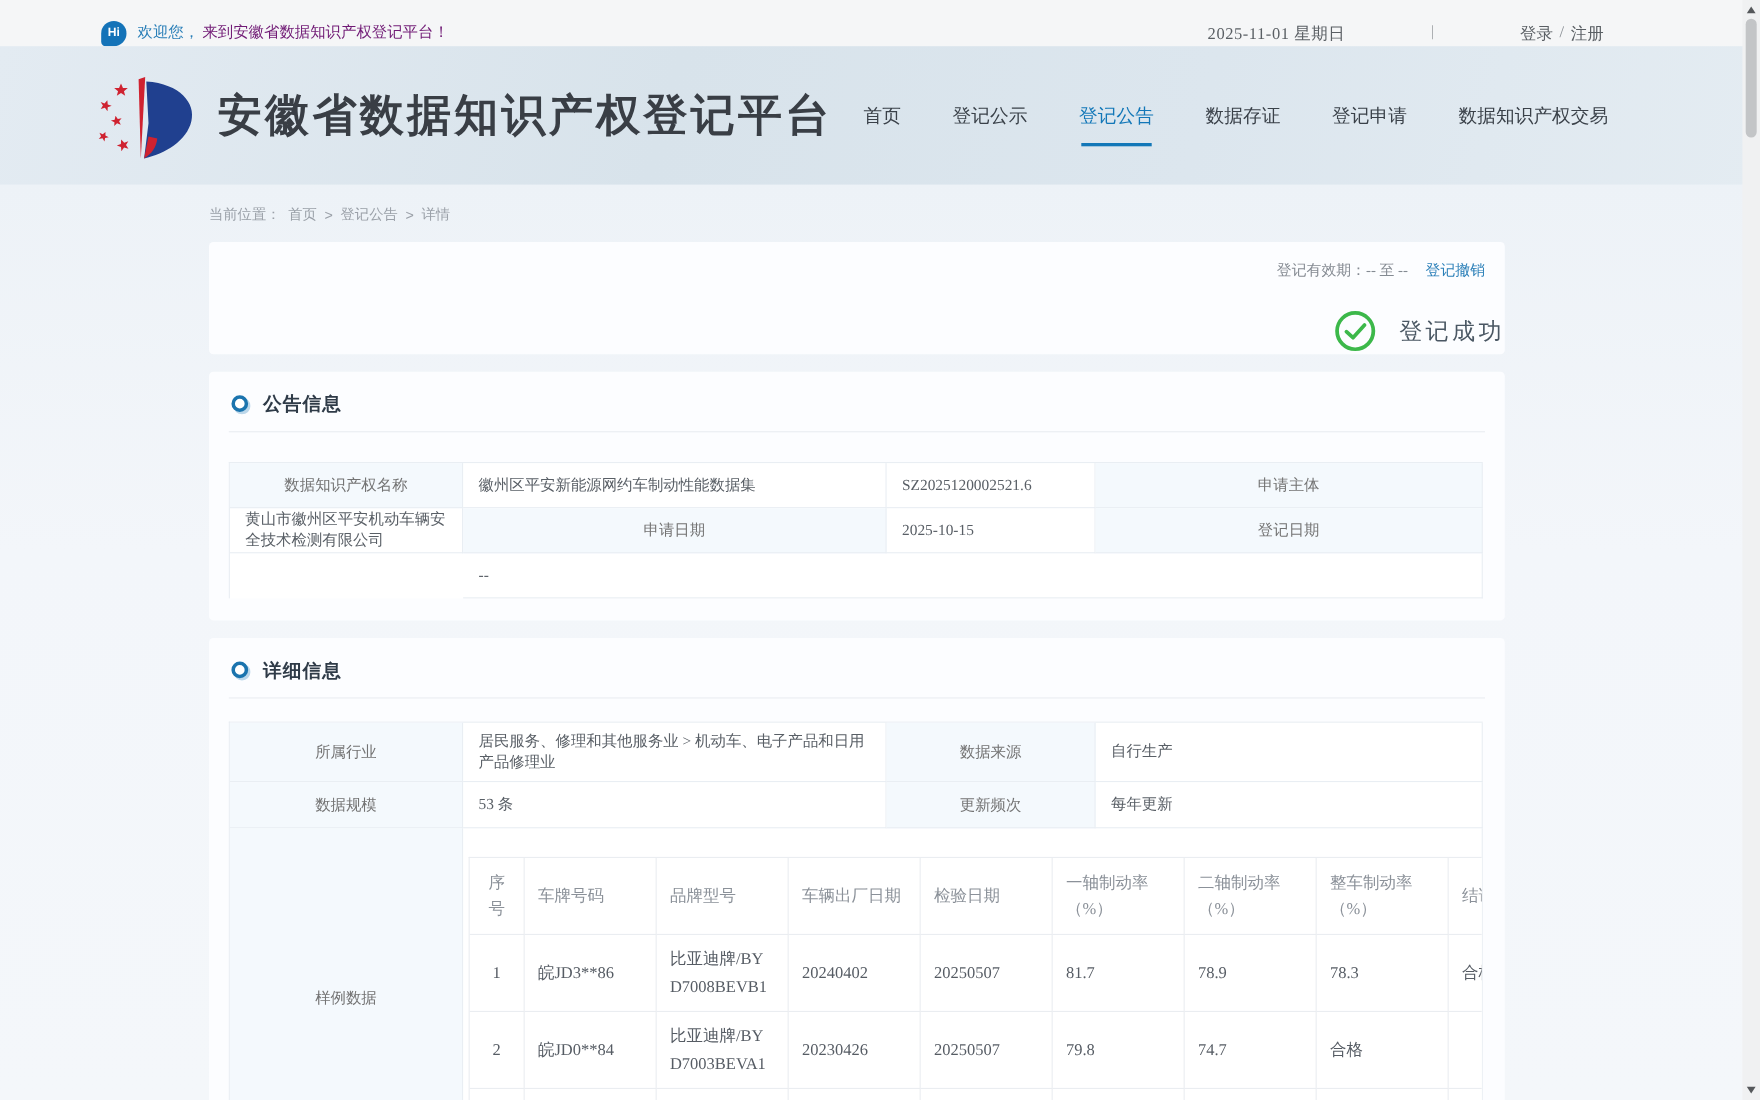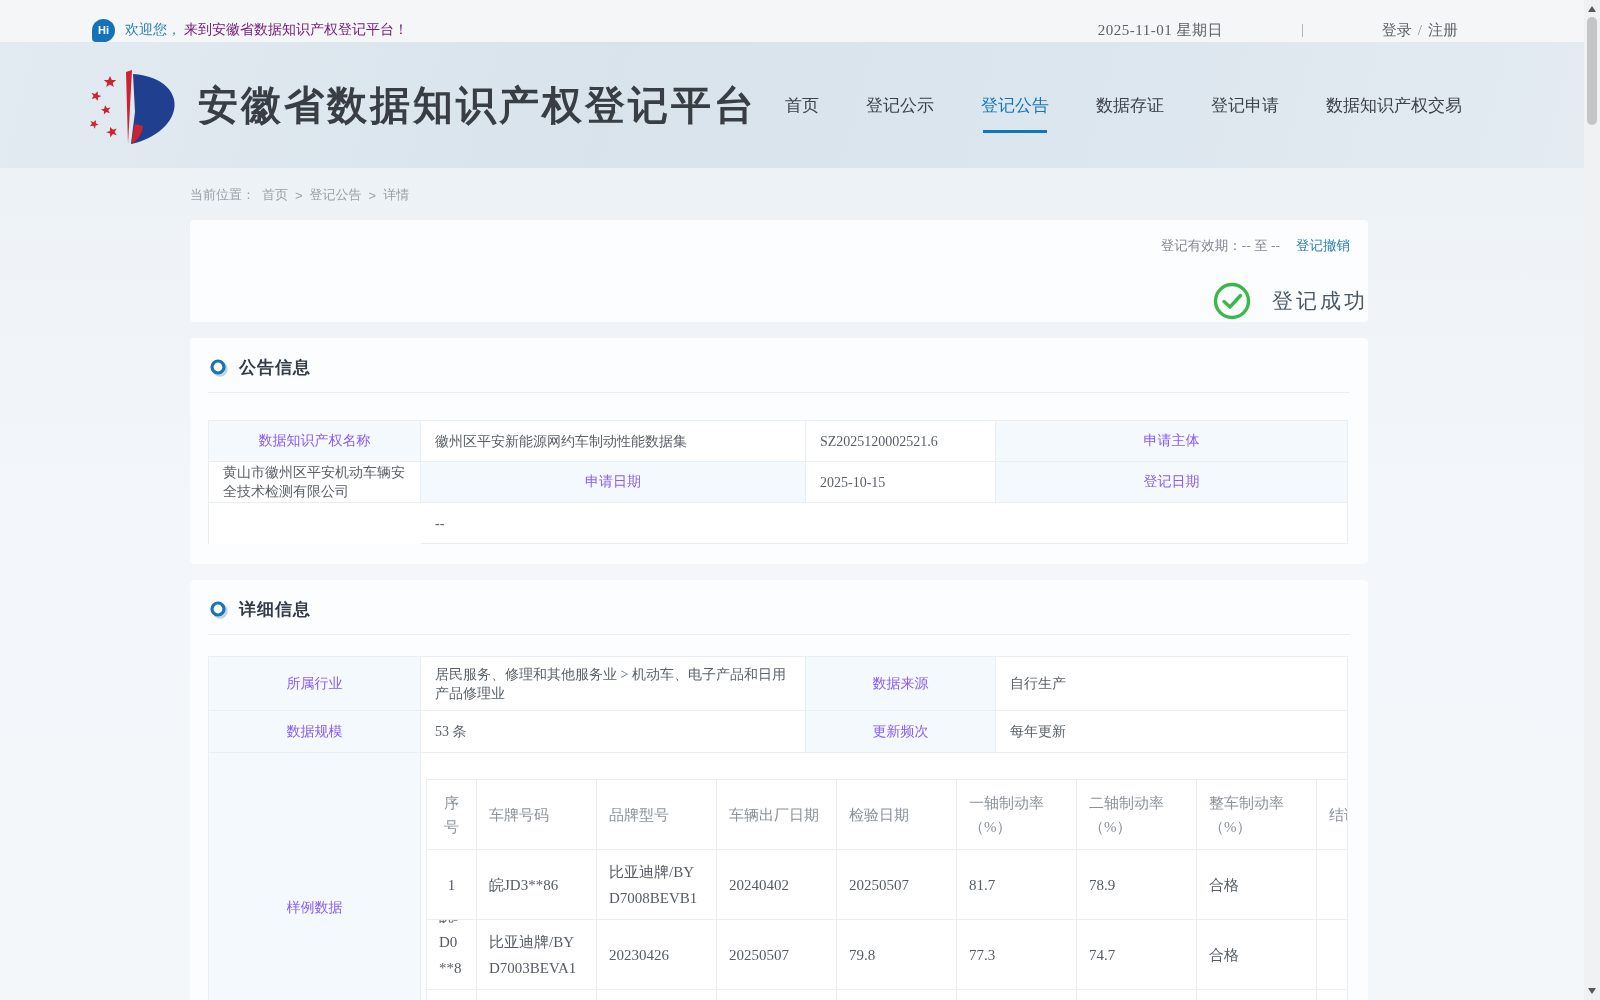--- a/index.html
+++ b/index.html
@@ -54,21 +54,21 @@
   .section-title{font-size:17px;font-weight:bold;color:#2f3b48;letter-spacing:1px;}
   .divider{position:absolute;left:18px;right:18px;top:54px;height:1px;background:#e9edf2;}
 
   
   .info-grid{position:absolute;left:18px;width:1139px;display:grid;
              grid-template-columns:212px 385px 190px 352px;
              border-top:1px solid #e9eef3;border-left:1px solid #e9eef3;background:#fff;}
   .info-grid > div{border-right:1px solid #e9eef3;border-bottom:1px solid #e9eef3;box-sizing:border-box;}
   .grid-announce{top:82px;grid-auto-rows:41px;}
   .grid-detail{top:76px;grid-template-rows:54px 42px 310px;}
-  .lbl{background:#f4f9fd;color:#8b5cf6;font-size:14px;display:flex;align-items:center;justify-content:center;text-align:center;}
+  .lbl{background:#f4f9fd;color:#737373;font-size:14px;display:flex;align-items:center;justify-content:center;text-align:center;}
   .val{color:#595f66;font-size:14px;display:flex;align-items:center;padding:0 14px;line-height:19px;}
   .span3{grid-column:2 / 5;}
 
   
   .sample-cell-outer{overflow:hidden;position:relative;}
   .sample-table{margin:26px 0 0 5px;width:1011px;display:grid;
                 grid-template-columns:50px repeat(8,120px);grid-auto-rows:70px;
                 border-top:1px solid #eaedf1;border-left:1px solid #eaedf1;background:#fff;}
   .sample-table > div{border-right:1px solid #eaedf1;border-bottom:1px solid #eaedf1;box-sizing:border-box;
                       display:flex;align-items:center;padding:0 12px;font-size:15px;overflow:hidden;}
@@ -210,29 +210,29 @@
             <div class="sh">整车制动率（%）</div>
             <div class="sh">结论</div>
 
             <div class="sc ctr">1</div>
             <div class="sc">皖JD3**86</div>
             <div class="sc">比亚迪牌/BYD7008BEVB1</div>
             <div class="sc">20240402</div>
             <div class="sc">20250507</div>
             <div class="sc">81.7</div>
             <div class="sc">78.9</div>
+            <div class="sc">78.3</div>
             <div class="sc">合格</div>
 
             <div class="sc ctr">2</div>
             <div class="sc">皖JD0**84</div>
             <div class="sc">比亚迪牌/BYD7003BEVA1</div>
             <div class="sc">20230426</div>
             <div class="sc">20250507</div>
             <div class="sc">79.8</div>
-            <div class="sc">77.3</div>
             <div class="sc">74.7</div>
             <div class="sc">合格</div>
 
             <div class="sc ctr"></div>
             <div class="sc"></div>
             <div class="sc"></div>
             <div class="sc"></div>
             <div class="sc"></div>
             <div class="sc"></div>
             <div class="sc"></div>

